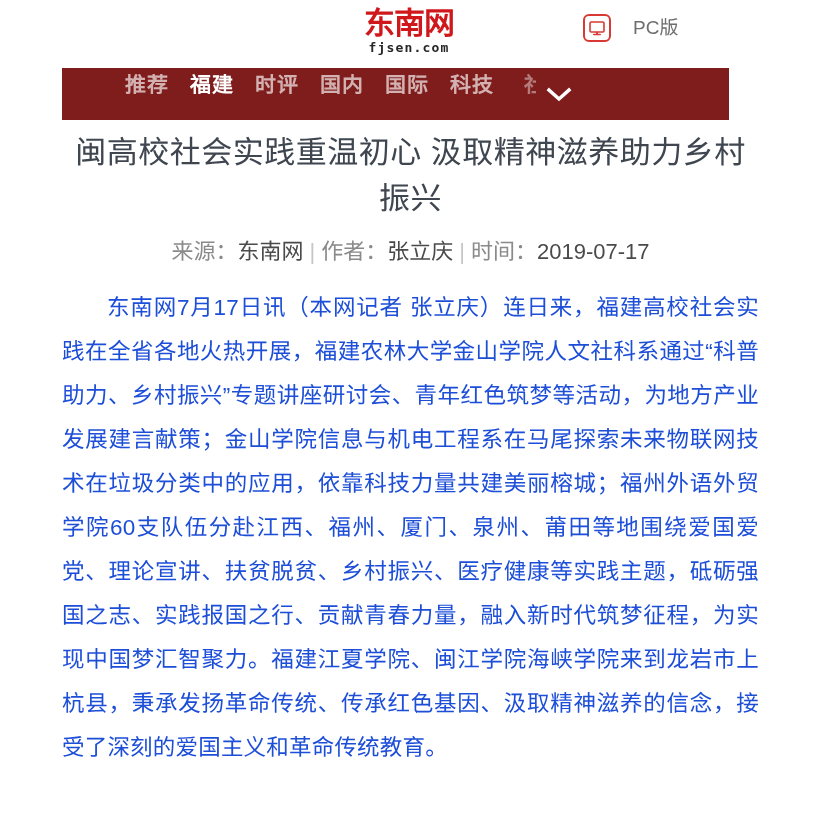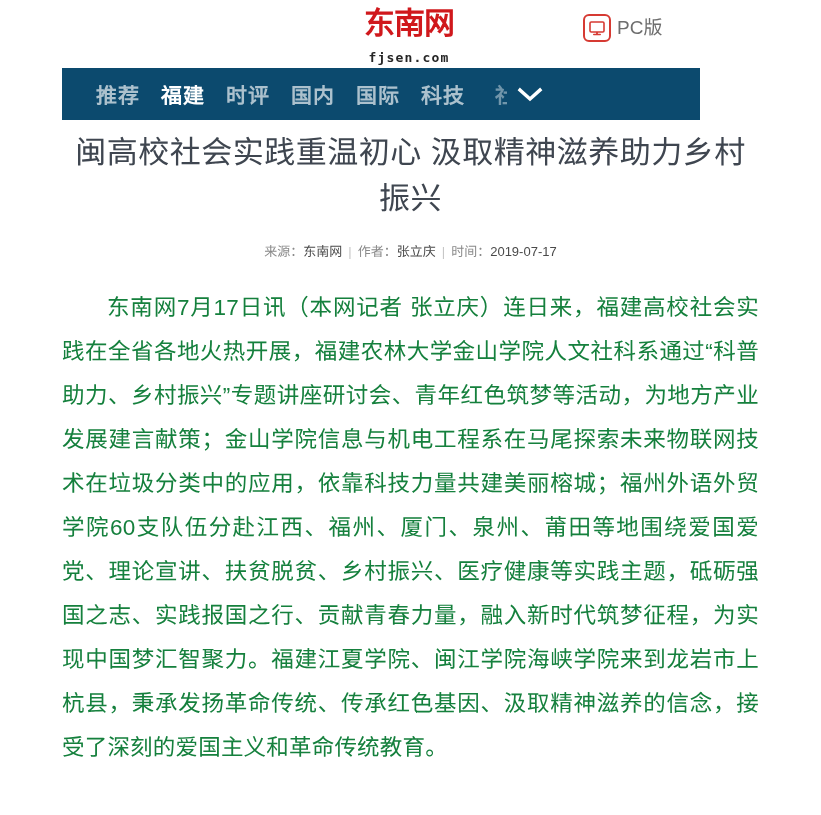--- a/index.html
+++ b/index.html
@@ -46,32 +46,32 @@
     letter-spacing: -1px;
     white-space: nowrap;
   }
   .logo-sub {
     font-family: "DejaVu Sans Mono", monospace;
     font-size: 13px;
     line-height: 14px;
     font-weight: 700;
     letter-spacing: 1.2px;
     color: #262626;
-    margin-top: 11px;
+    margin-top: 1px;
     white-space: nowrap;
   }
 
   
   .pcver {
     position: absolute;
     left: 583px;
     top: 14px;
     display: flex;
     align-items: center;
-    gap: 6px;
+    gap: 22px;
     cursor: pointer;
   }
   .pcver-icon {
     width: 28px;
     height: 28px;
     border: 2.5px solid #d63a33;
     border-radius: 6px;
     box-sizing: border-box;
     display: flex;
     align-items: center;
@@ -86,24 +86,24 @@
     white-space: nowrap;
   }
 
   
   .nav {
     position: absolute;
     left: 62px;
     top: 68px;
     width: 638px;
     height: 52px;
-    background: #0c4a6e;
-    display: flex;
-    align-items: center;
-    overflow: hidden;
+    background: #7f1d1d;
+    display: flex;
+    overflow: hidden;
+    padding-left: 29px;
   }
   .nav-item {
     font-size: 21px;
     font-weight: 700;
     color: rgba(255,255,255,0.66);
     letter-spacing: 1px;
     white-space: nowrap;
     margin-left: 21px;
     cursor: pointer;
     flex: 0 0 auto;
@@ -142,38 +142,38 @@
     line-height: 46px;
     font-weight: 400;
     color: #3f4650;
     text-align: center;
     letter-spacing: 0.5px;
   }
   .meta {
     margin: 0;
     padding: 18px 62px 0 62px;
     text-align: center;
-    font-size: 13px;
+    font-size: 22px;
     line-height: 24px;
     color: #8a8a8a;
     white-space: nowrap;
   }
   .meta .meta-label { color: #8a8a8a; }
   .meta .meta-value { color: #4a4a4a; }
   .meta .meta-sep {
     color: #c6c6c6;
     padding: 0 6px;
   }
 
   .body-text {
     margin: 0;
     padding: 22px 62px 0 62px;
     font-size: 22.5px;
     line-height: 44px;
-    color: #15803d;
+    color: #1d4ed8;
     text-align: justify;
     text-justify: inter-ideograph;
     text-indent: 2em;
     letter-spacing: 0.2px;
   }
 </style>
 </head>
 <body>
 
 <div class="page">

